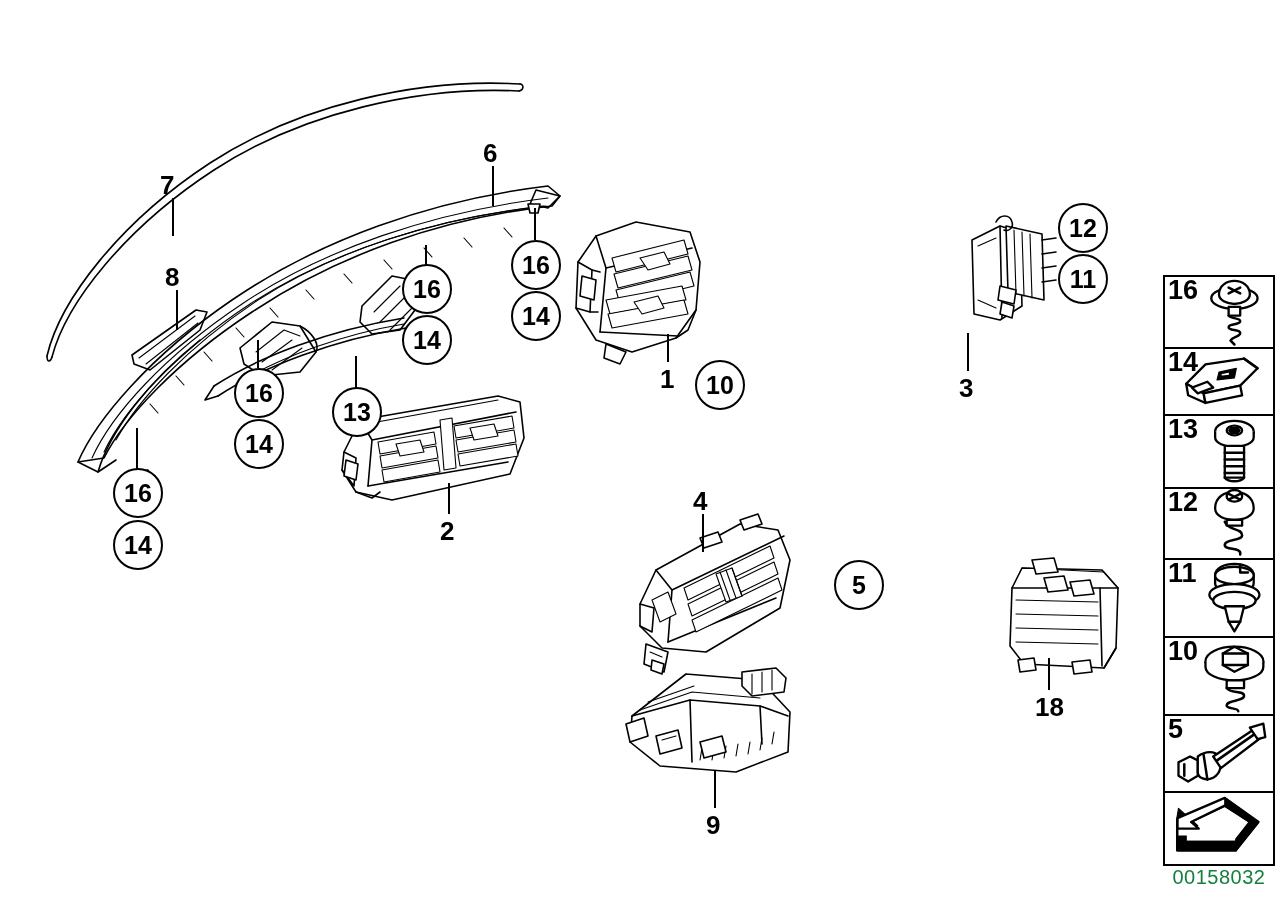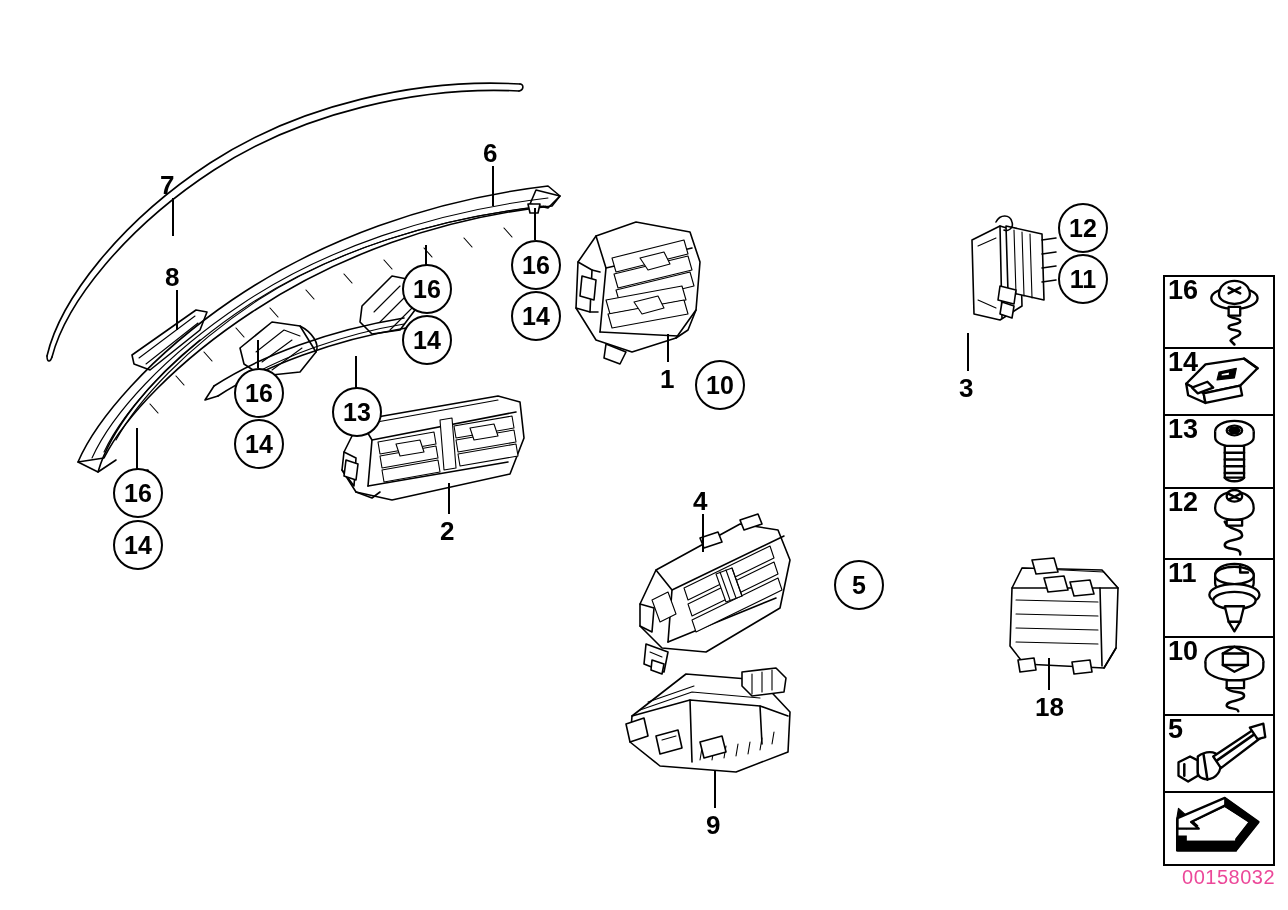--- a/index.html
+++ b/index.html
@@ -24,22 +24,22 @@
   
   #legend{position:absolute;left:1163px;top:275px;width:112px;
           border:2px solid #000;box-sizing:border-box;background:#fff;}
   .lrow{position:relative;border-bottom:2px solid #000;box-sizing:border-box;
         background:#fff;overflow:hidden;}
   .lrow:last-child{border-bottom:none;}
   .lnum{position:absolute;left:3px;top:-2px;font-weight:bold;font-size:27px;
         line-height:30px;color:#000;z-index:3;}
   .lart{position:absolute;inset:0;z-index:1;}
   #diagnum{position:absolute;left:1163px;top:866px;width:112px;
-           text-align:right;font-size:20px;letter-spacing:0.5px;
-           font-weight:normal;color:#ec4899;}
+           text-align:center;font-size:20px;letter-spacing:0.5px;
+           font-weight:normal;color:#15803d;}
 
   svg{display:block;overflow:visible;}
   .ln{fill:none;stroke:#000;stroke-width:1.6;stroke-linejoin:round;stroke-linecap:round;}
   .lnT{fill:none;stroke:#000;stroke-width:1.1;stroke-linejoin:round;stroke-linecap:round;}
   .lnB{fill:none;stroke:#000;stroke-width:2.6;stroke-linejoin:round;stroke-linecap:round;}
   .fw{fill:#fff;stroke:#000;stroke-width:1.6;stroke-linejoin:round;}
   .fwT{fill:#fff;stroke:#000;stroke-width:1.1;stroke-linejoin:round;}
   .fb{fill:#000;stroke:#000;stroke-width:1.2;stroke-linejoin:round;}
   .fwB{fill:#fff;stroke:#000;stroke-width:2.4;stroke-linejoin:round;}
 </style>

